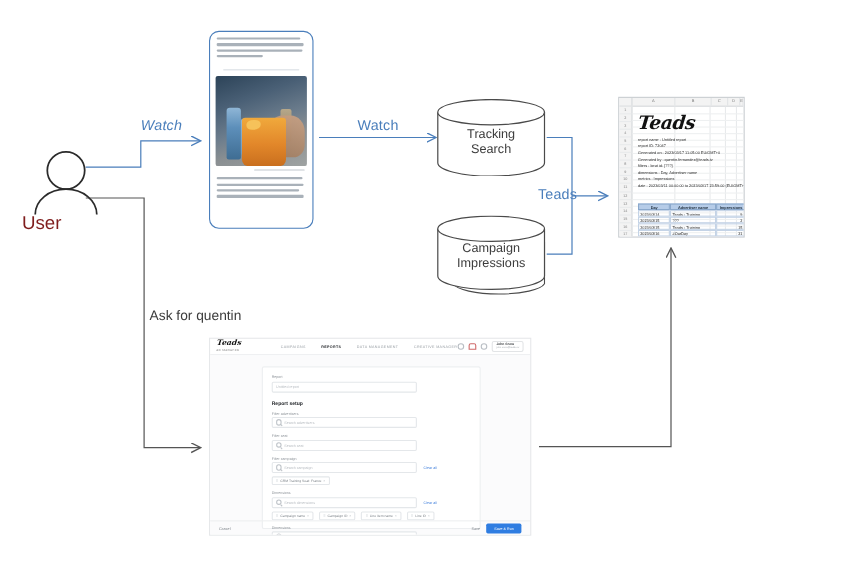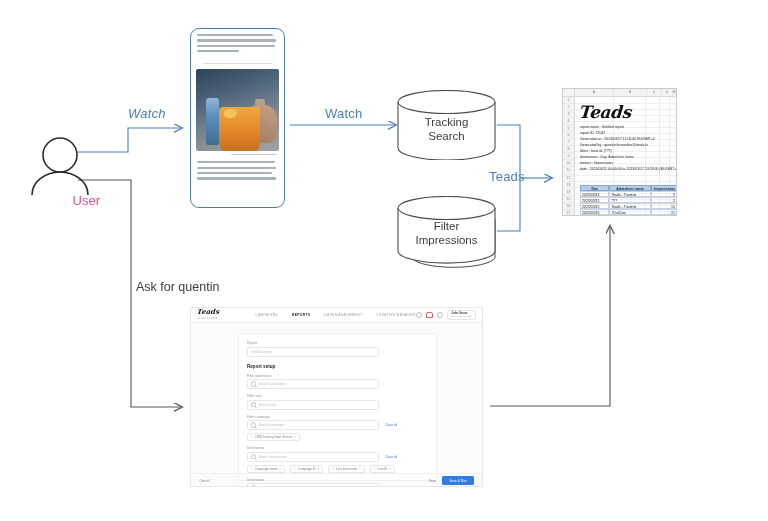--- a/index.html
+++ b/index.html
@@ -20,22 +20,22 @@
     position:absolute;color:#4a7ebb;font-size:13px;letter-spacing:.2px;
     white-space:nowrap;
   }
   .lbl-dark{
     position:absolute;color:#3c3c3c;font-size:12.5px;white-space:nowrap;
   }
 
   
   .user-wrap{left:20px;top:135px;width:80px;}
   .user-name{
-    position:absolute;left:20px;top:193px;width:80px;text-align:right;
-    color:#ec4899;font-size:13px;
+    position:absolute;left:20px;top:193px;width:80px;text-align:left;
+    color:#7f1d1d;font-size:17px;
   }
 
   
   .phone{
     left:190px;top:28px;width:95px;height:180px;
     border:1.3px solid #4a7ebb;border-radius:9px;background:#fff;
     overflow:hidden;box-sizing:border-box;
   }
   .ph-text{padding:5px 6px 3px 6px;}
   .ph-line{
@@ -275,21 +275,21 @@
   </div>
 
   <div class="abs cyl" style="left:396px;top:196px;width:110px;height:78px;">
     <svg width="110" height="78" viewBox="0 0 110 78">
       <path d="M16,24 L16,62 A42,11 0 0 0 99,62 L99,24" fill="#fff" stroke="#4a4a4a" stroke-width="1"></path>
       <ellipse cx="57.5" cy="24" rx="41.5" ry="10.5" fill="#fff" stroke="#4a4a4a" stroke-width="1"></ellipse>
       <path d="M2,12 L2,55 A48,12 0 0 0 99,55 L99,12" fill="#fff" stroke="#4a4a4a" stroke-width="1.1"></path>
       <ellipse cx="50.5" cy="12" rx="48.5" ry="11.5" fill="#fff" stroke="#4a4a4a" stroke-width="1.1"></ellipse>
     </svg>
     <div class="cyl-label" style="top:24px;width:101px;">
-      <div>Filter</div>
+      <div>Campaign</div>
       <div>Impressions</div>
     </div>
   </div>
 
   <div class="abs sheet">
     <div class="sheet-colhead">
       <div class="corner"></div>
       <div class="c" style="flex:0 0 38px">A</div>
       <div class="c" style="flex:0 0 32px">B</div>
       <div class="c" style="flex:0 0 14px">C</div>

